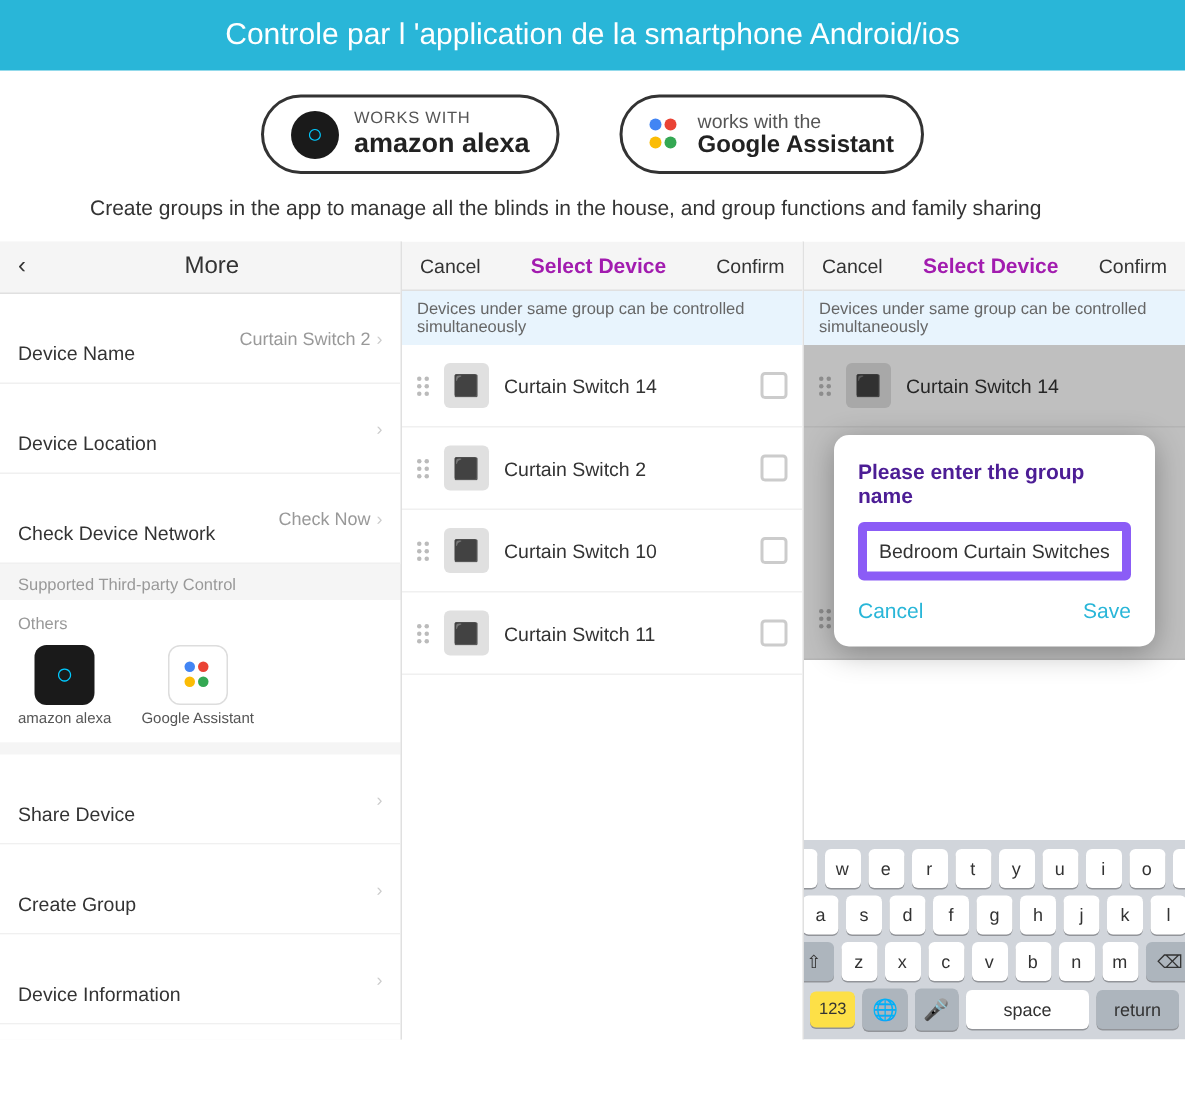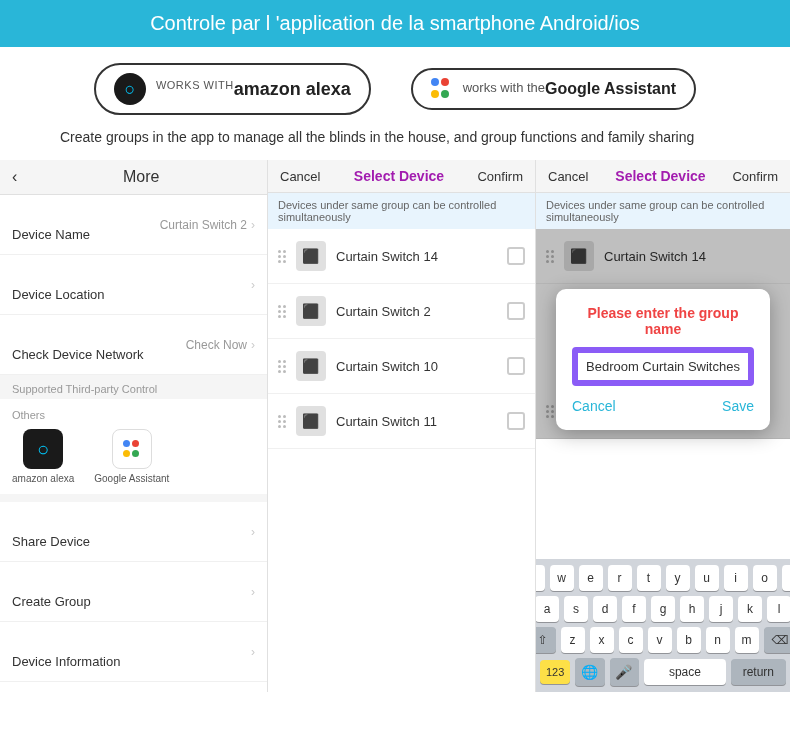--- a/index.html
+++ b/index.html
@@ -30,21 +30,21 @@
       align-items: center;
     }
     .badge {
       border: 2px solid #333;
       border-radius: 30px;
       padding: 8px 18px;
       display: flex;
       align-items: center;
       gap: 10px;
     }
-    .badge-text-wrap { display: flex; }
+    .badge-text-wrap { display: flex; flex-direction: column; }
     .badge-small { font-size: 11px; color: #555; text-transform: uppercase; letter-spacing: 0.5px; }
     .badge-large { font-size: 18px; font-weight: 700; color: #222; }
     .alexa-icon {
       width: 32px; height: 32px;
       background: #1a1a1a;
       border-radius: 50%;
       display: flex; align-items: center; justify-content: center;
       color: #00caff;
       font-size: 18px;
     }
@@ -218,23 +218,22 @@
       right: 20px;
       background: #fff;
       border-radius: 10px;
       padding: 16px;
       box-shadow: 0 4px 20px rgba(0,0,0,0.3);
       z-index: 10;
     }
     .dialog-title {
       font-size: 14px;
       font-weight: 600;
-      color: #ef4444;
+      color: #4c1d95;
       margin-bottom: 10px;
-      text-align: center;
     }
     .dialog-input {
       width: 100%;
       border: 6px solid #8b5cf6;
       border-radius: 4px;
       padding: 6px 8px;
       font-size: 13px;
       color: #333;
       margin-bottom: 12px;
     }

